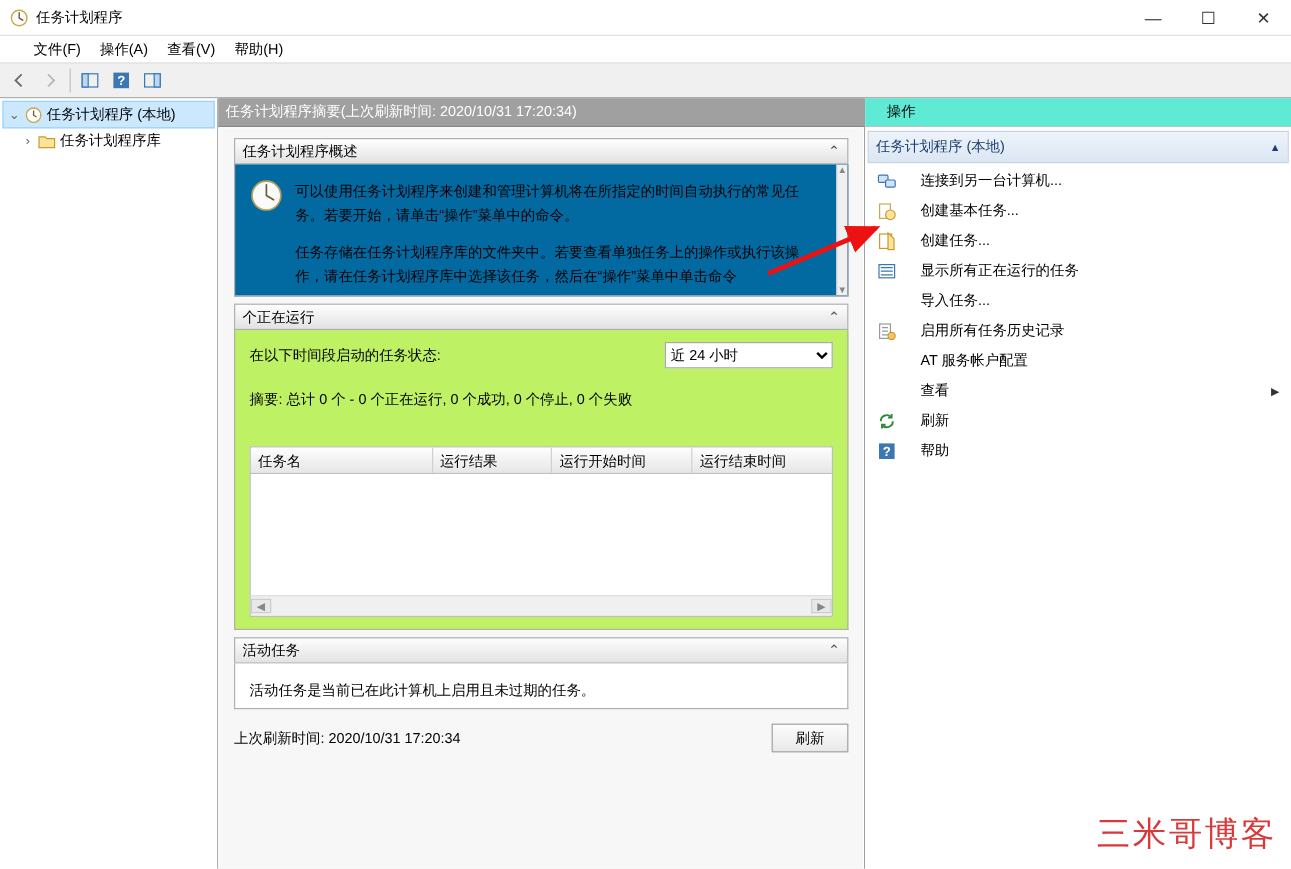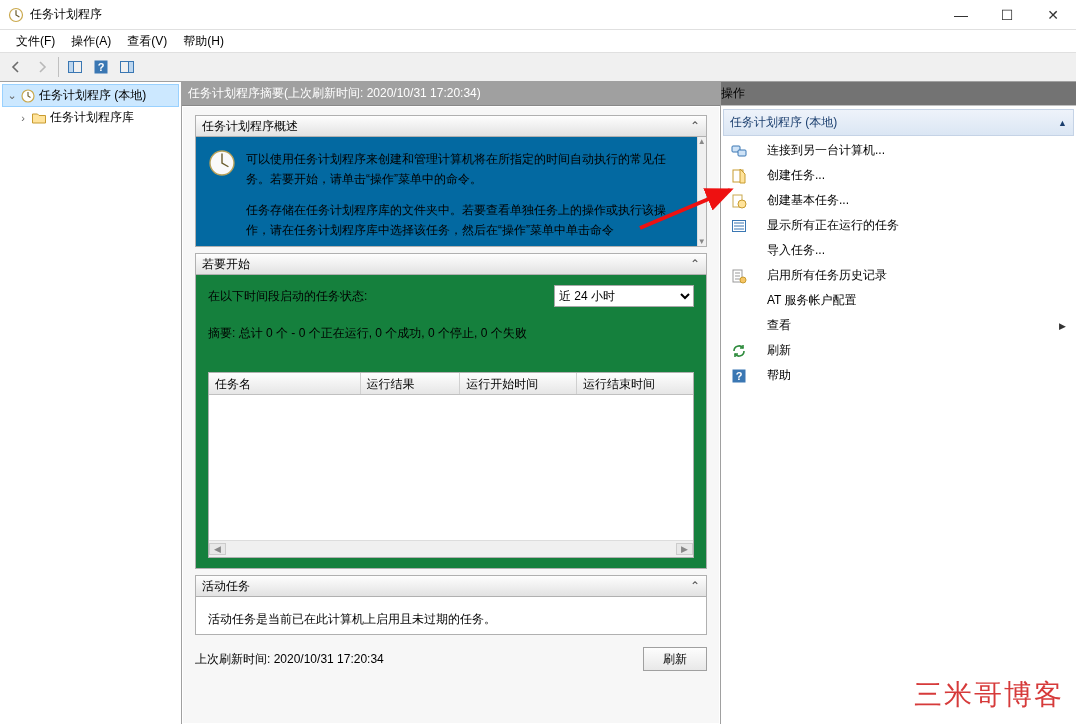--- a/index.html
+++ b/index.html
@@ -5,21 +5,21 @@
 * { box-sizing: border-box; }
 html, body { margin: 0; padding: 0; font-family: "Microsoft YaHei", "Segoe UI", sans-serif; font-size: 12px; width: 1076px; height: 724px; overflow: hidden; color: #000; background: #fff; }
 
 
 .title-bar { height: 30px; background: #fff; display: flex; align-items: center; padding-left: 8px; border-bottom: 1px solid #e0e0e0; }
 .title-bar .title-text { margin-left: 6px; text-align: right; }
 .title-bar .win-controls { margin-left: auto; display: flex; height: 100%; }
 .title-bar .win-btn { width: 46px; display: flex; align-items: center; justify-content: center; font-size: 14px; font-family: Arial; color: #333; }
 
 
-.menu-bar { height: 22px; display: flex; align-items: center; padding-left: 8px; background: #fff; gap: 0; }
+.menu-bar { height: 22px; display: flex; align-items: center; padding-left: 20px; background: #fff; gap: 0; }
 .menu-bar .menu-item { padding: 2px 8px; }
 
 
 .tool-bar { height: 30px; background: #f0f0f0; border-top: 1px solid #e0e0e0; border-bottom: 1px solid #a0a0a0; display: flex; align-items: center; padding-left: 4px; gap: 2px; }
 .tool-btn { width: 24px; height: 24px; display: flex; align-items: center; justify-content: center; border: 1px solid transparent; }
 .tool-sep { width: 1px; height: 20px; background: #c0c0c0; margin: 0 2px; }
 
 
 .main { display: flex; height: calc(724px - 30px - 22px - 30px); }
 
@@ -38,42 +38,42 @@
 .section-hdr { height: 22px; background: linear-gradient(#fefefe,#e2e2e2); border: 1px solid #b0b0b0; display: flex; align-items: center; padding: 0 6px; margin-top: 6px; }
 .section-hdr:first-of-type { margin-top: 0; }
 .section-hdr .chev { margin-left: auto; color: #555; }
 
 .overview-body { background: #0369a1; border: 1px solid #b0b0b0; border-top: none; padding: 12px; display: flex; align-items: flex-start; gap: 10px; height: 110px; overflow: hidden; }
 .overview-body .txt { line-height: 1.7; }
 .overview-body .scroll-v{ width:16px; margin:-12px -12px -12px 0; align-self:stretch; background:#f0f0f0; border-left:1px solid #ddd; position:relative;}
 .overview-body .scroll-v::before{content:"▲";position:absolute;top:0;left:0;right:0;text-align:center;font-size:8px;color:#888;}
 .overview-body .scroll-v::after{content:"▼";position:absolute;bottom:0;left:0;right:0;text-align:center;font-size:8px;color:#888;}
 
-.status-body { background: #15803d; border: 1px solid #b0b0b0; border-top: none; padding: 10px 12px; height: 294px; display: flex; flex-direction: column; }
+.status-body { background: #bef264; border: 1px solid #b0b0b0; border-top: none; padding: 10px 12px; height: 250px; display: flex; flex-direction: column; }
 .status-row1 { display: flex; align-items: center; justify-content: space-between; }
 .status-row1 select { width: 140px; height: 22px; border: 1px solid #a9a9a9; background: #fff; font: inherit; }
 .summary-line { margin: 18px 0 10px; }
 
 .list-area { border: 1px solid #b0b0b0; flex: 1; display: flex; flex-direction: column; background: #fff; }
 .list-head { display: flex; background: linear-gradient(#fefefe,#e6e6e6); border-bottom: 1px solid #c0c0c0; height: 22px; }
 .list-head div { padding: 3px 6px; border-right: 1px solid #d0d0d0; }
 .list-head .c1{ flex:1.6;} .list-head .c2{flex:1;} .list-head .c3{flex:1.2;} .list-head .c4{flex:1.2; border-right:none;}
 .list-body { flex: 1; background: #fff; }
 .list-scroll { height: 17px; background: #f0f0f0; border-top: 1px solid #ddd; display: flex; align-items: center; }
 .list-scroll .arrow { width: 17px; text-align: center; font-size: 9px; color: #888; background:#e8e8e8; border:1px solid #ccc;}
 .list-scroll .track { flex: 1; }
 
 .active-body { background: #fff; border: 1px solid #b0b0b0; border-top: none; padding: 14px 12px 6px; }
 
 .refresh-row { display: flex; align-items: center; margin-top: 12px; }
 .refresh-row .btn { margin-left: auto; width: 64px; height: 24px; border: 1px solid #a0a0a0; background: linear-gradient(#fdfdfd,#e8e8e8); text-align:center; line-height:22px;}
 
 
 .actions-pane { width: 356px; border-left: 1px solid #a0a0a0; display: flex; flex-direction: column; }
-.actions-title { height: 24px; border-bottom: 1px solid #c0c0c0; display: flex; align-items: center; padding-left: 0; background: #737373; font-weight: normal; }
+.actions-title { height: 24px; border-bottom: 1px solid #c0c0c0; display: flex; align-items: center; padding-left: 18px; background: #5eead4; font-weight: normal; }
 .actions-list { flex: 1; border-top: 1px solid #fff; background:#fff;}
 .actions-group-hdr { background: linear-gradient(#eef3fa,#dbe6f4); border: 1px solid #c5d3e6; margin: 2px; padding: 4px 6px; color: #1a3e6e; display:flex; align-items:center;}
 .actions-group-hdr .tri{ margin-left:auto; font-size:9px; color:#1a3e6e;}
 .action-item { display: flex; align-items: center; padding: 4px 8px; gap: 20px; margin:0 2px;}
 .action-item .chev{ margin-left:auto; font-size:9px; color:#333;}
 .action-icon { width: 16px; height: 16px; display: flex; align-items: center; justify-content: center; }
 
 
 .anno-arrow { position: absolute; pointer-events: none; }
 
@@ -175,21 +175,21 @@
             </svg></span>
         <div class="txt">
           <div>可以使用任务计划程序来创建和管理计算机将在所指定的时间自动执行的常见任务。若要开始，请单击“操作”菜单中的命令。</div>
           <div style="height:10px"></div>
           <div>任务存储在任务计划程序库的文件夹中。若要查看单独任务上的操作或执行该操作，请在任务计划程序库中选择该任务，然后在“操作”菜单中单击命令</div>
         </div>
         <div class="scroll-v"></div>
       </div>
 
       <div class="section-hdr">
-        <span>若要开始</span>
+        <span>个正在运行</span>
         <span class="chev">⌃</span>
       </div>
       <div class="status-body">
         <div class="status-row1">
           <span>在以下时间段启动的任务状态:</span>
           <select>
             <option>近 24 小时</option>
           </select>
         </div>
         <div class="summary-line">摘要: 总计 0 个 - 0 个正在运行, 0 个成功, 0 个停止, 0 个失败</div>
@@ -239,34 +239,34 @@
             <svg class="svg16" viewBox="0 0 16 16">
               <rect x="1" y="3" width="8" height="6" rx="1" fill="#cfe3f7" stroke="#3a77b3"></rect>
               <rect x="7" y="7" width="8" height="6" rx="1" fill="#cfe3f7" stroke="#3a77b3"></rect>
             </svg>
           </span>
         <span>连接到另一台计算机...</span>
       </div>
       <div class="action-item">
         <span class="action-icon">
             <svg class="svg16" viewBox="0 0 16 16">
+              <rect x="2" y="2" width="9" height="12" fill="#fff" stroke="#caa94e"></rect>
+              <circle cx="11" cy="11" r="4" fill="#ffe39b" stroke="#c89b2f"></circle>
+            </svg>
+          </span>
+        <span>创建基本任务...</span>
+      </div>
+      <div class="action-item">
+        <span class="action-icon">
+            <svg class="svg16" viewBox="0 0 16 16">
               <rect x="2" y="2" width="10" height="12" fill="#fff" stroke="#c89b2f"></rect>
               <path d="M9 1l5 5v9H9z" fill="#ffe39b" stroke="#c89b2f"></path>
             </svg>
           </span>
         <span>创建任务...</span>
-      </div>
-      <div class="action-item">
-        <span class="action-icon">
-            <svg class="svg16" viewBox="0 0 16 16">
-              <rect x="2" y="2" width="9" height="12" fill="#fff" stroke="#caa94e"></rect>
-              <circle cx="11" cy="11" r="4" fill="#ffe39b" stroke="#c89b2f"></circle>
-            </svg>
-          </span>
-        <span>创建基本任务...</span>
       </div>
       <div class="action-item">
         <span class="action-icon">
             <svg class="svg16" viewBox="0 0 16 16">
               <rect x="1.5" y="2.5" width="13" height="11" fill="#fff" stroke="#3a77b3"></rect>
               <path d="M3 5h10M3 8h10M3 11h10" stroke="#3a77b3"></path>
             </svg>
           </span>
         <span>显示所有正在运行的任务</span>
       </div>

